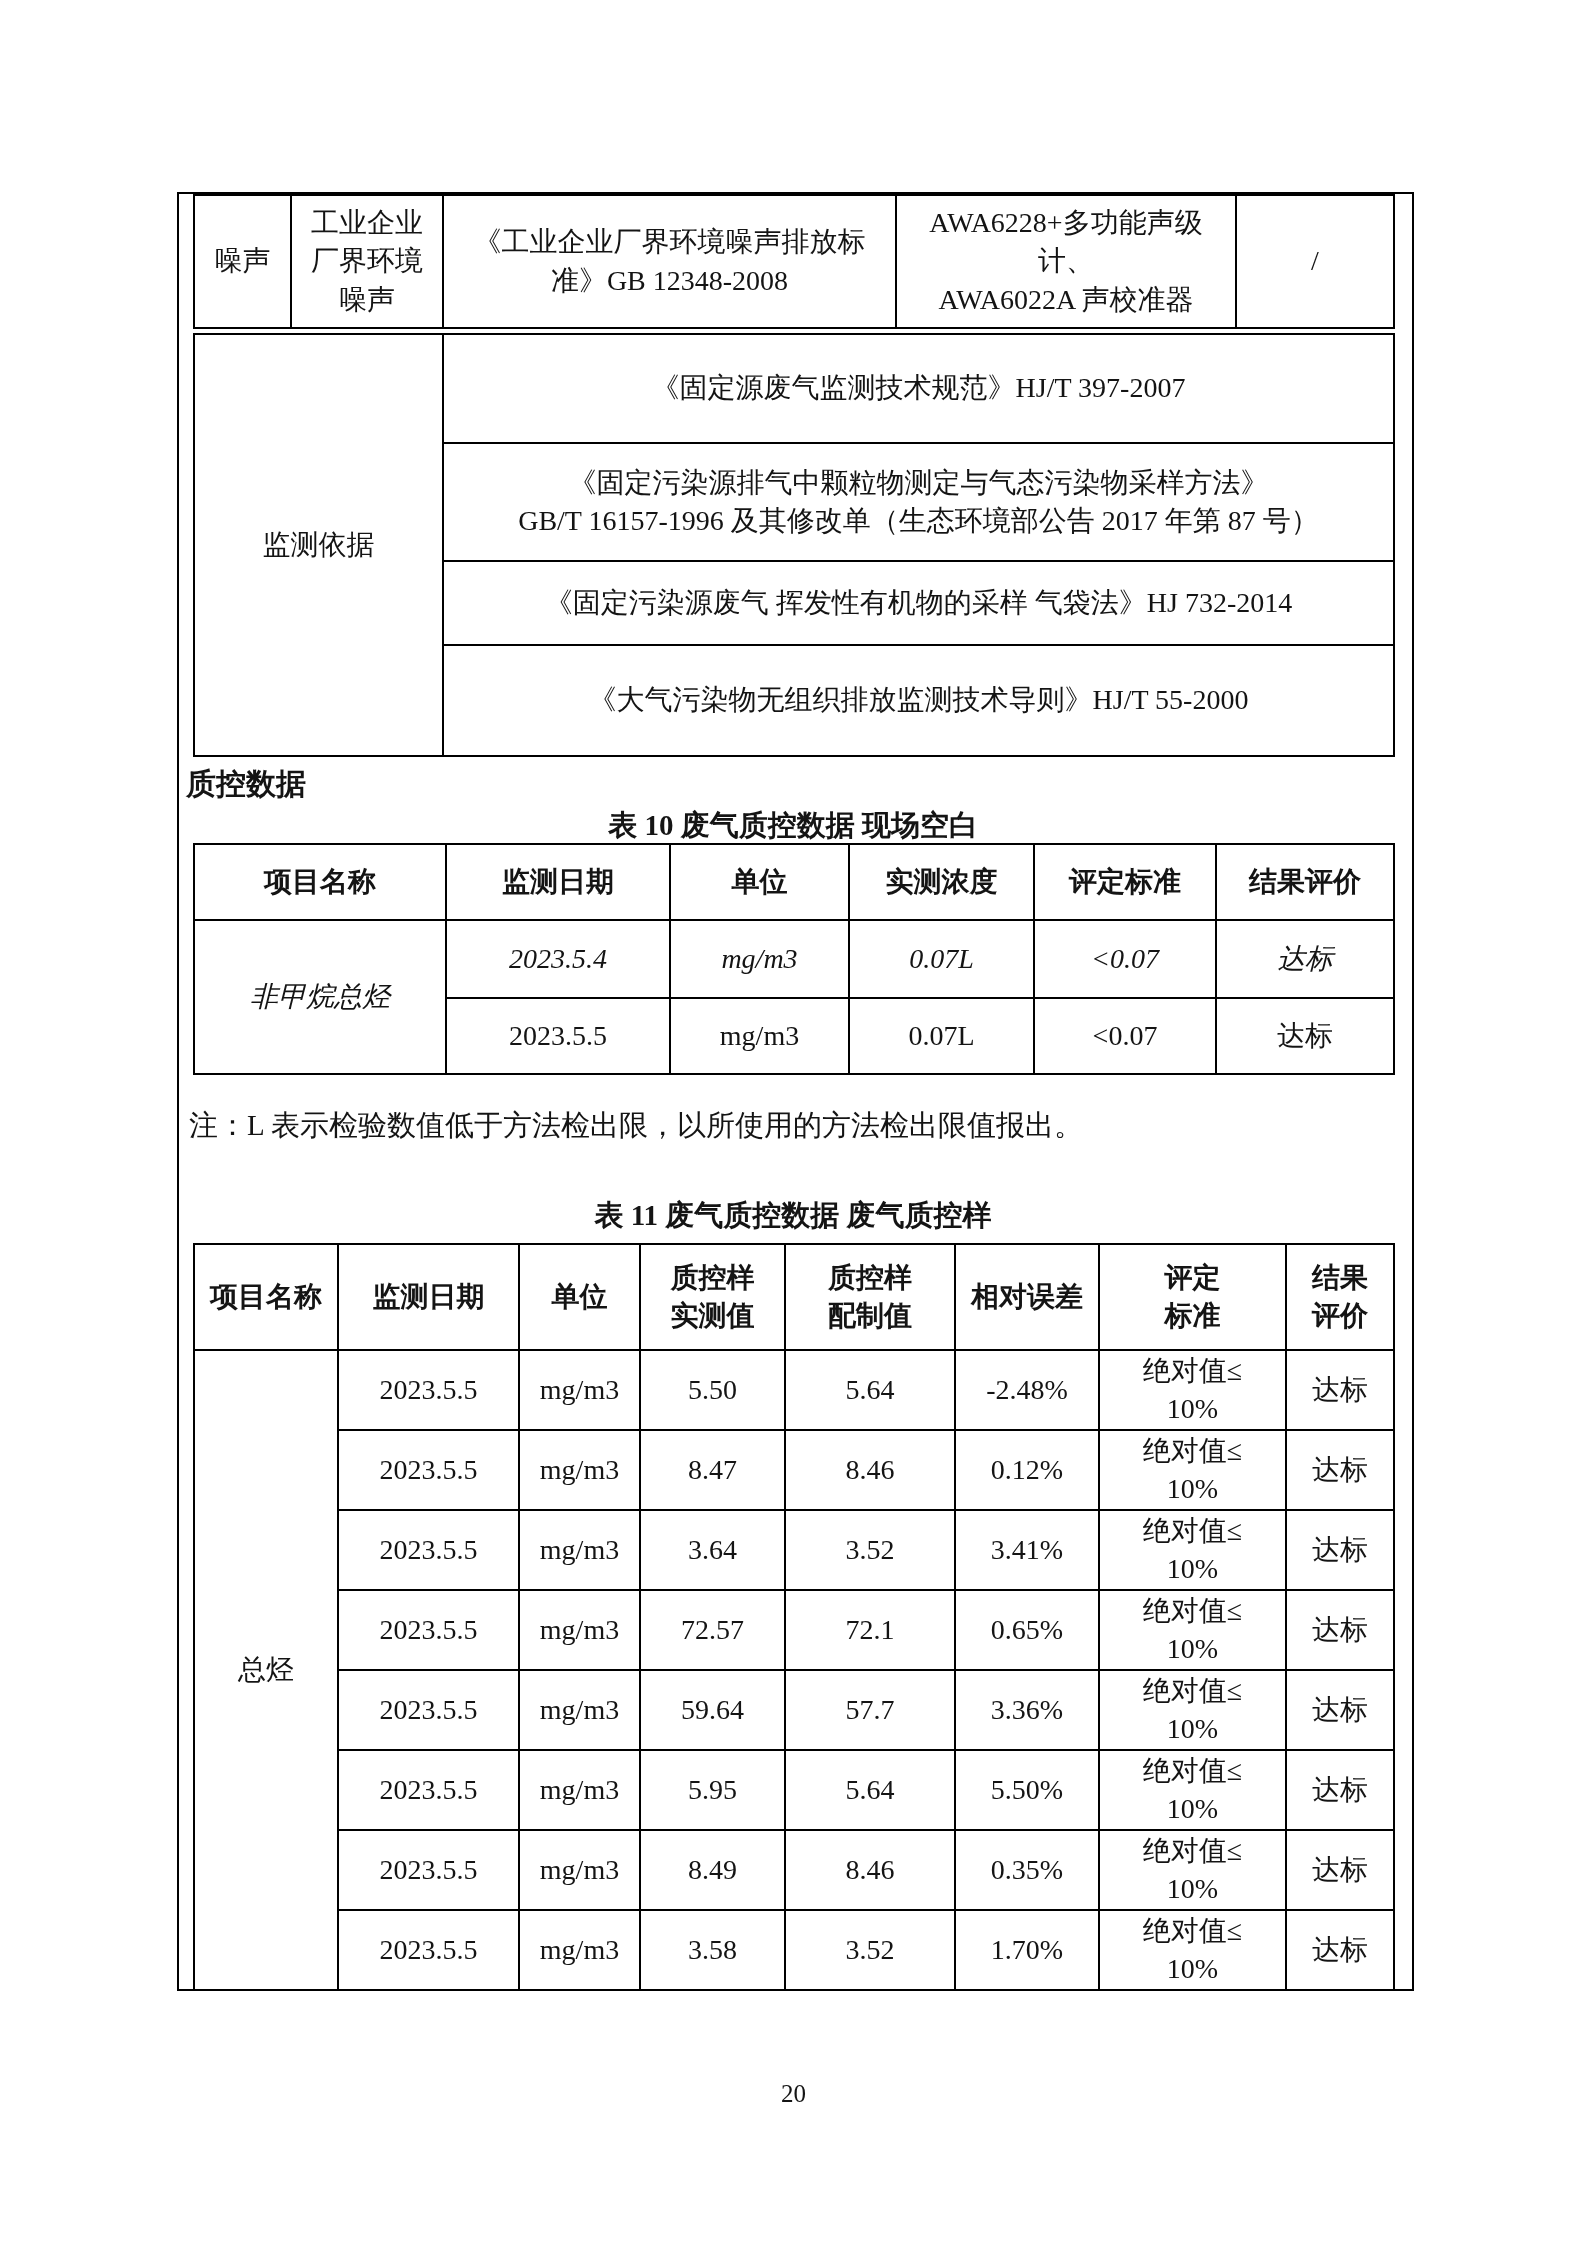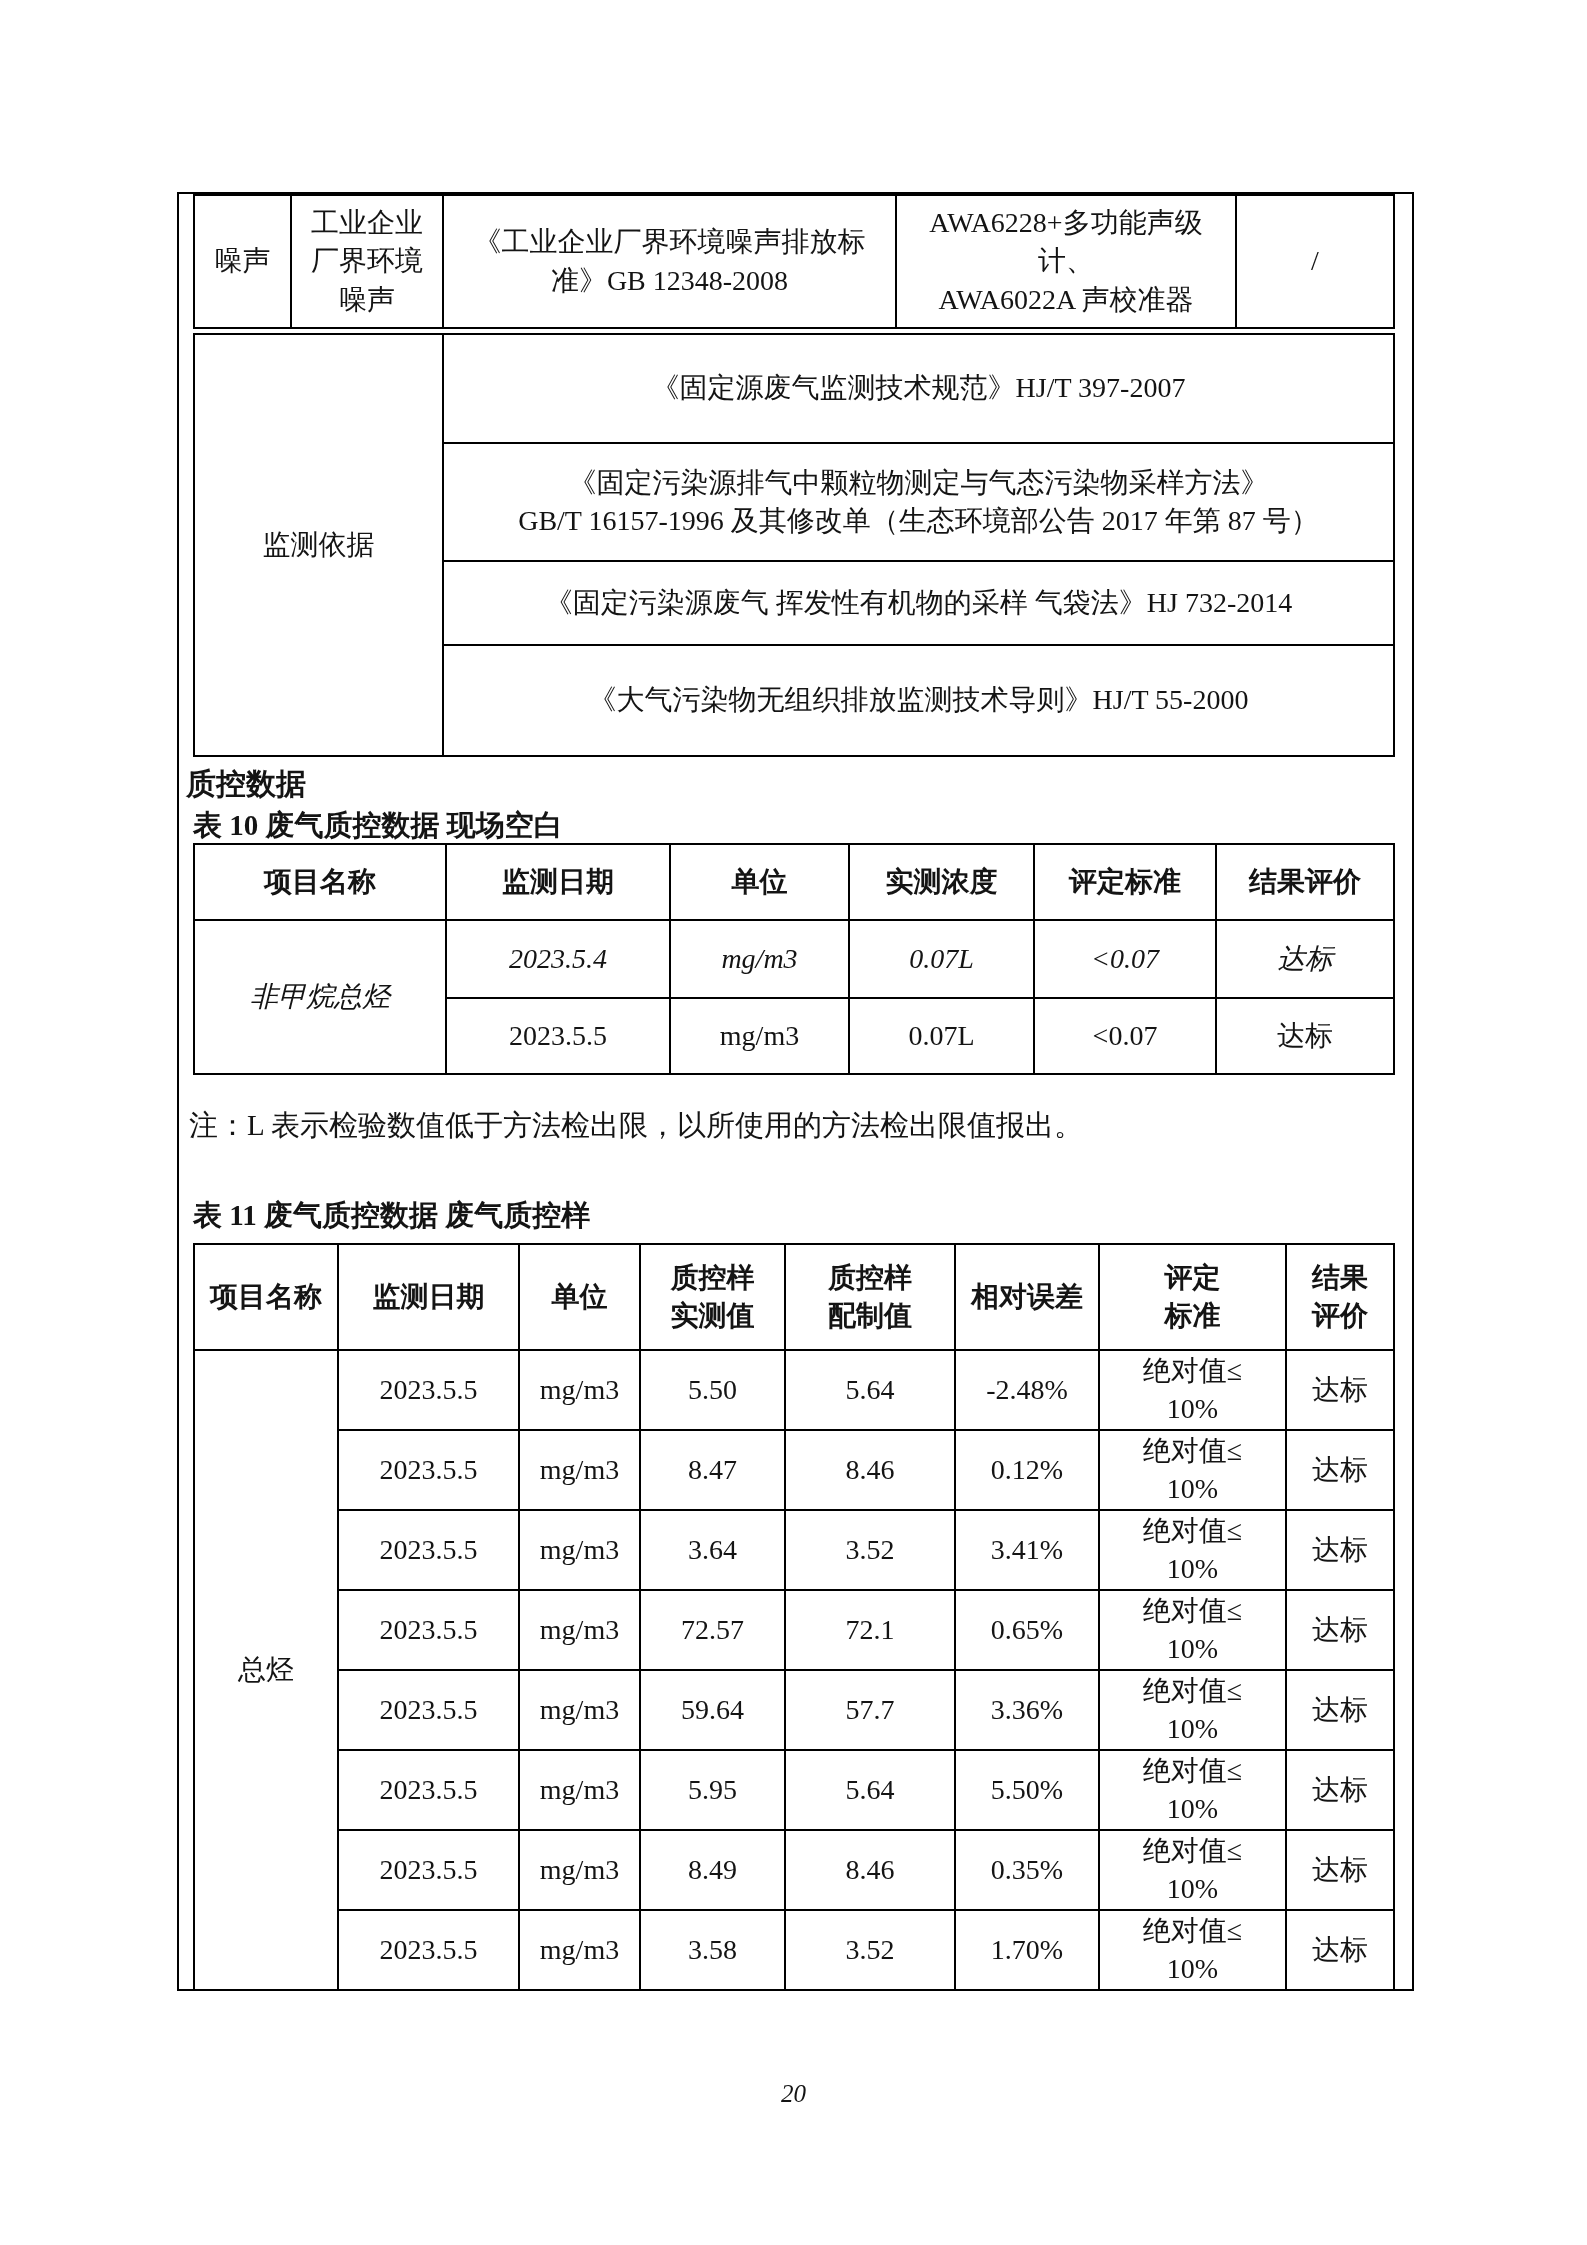--- a/index.html
+++ b/index.html
@@ -44,42 +44,42 @@
   .r-h118 td { height:118px;margin-top:20px; }
   .r-h100 td { height:84px; }
   .r-h101 td { height:111px; }
 
   .qc-heading {
     position:absolute; left:186px; top:764px;
     font-size:30px; font-weight:bold;
   }
   .tbl-title {
     position:absolute; left:193px; width:1200px;
-    text-align:left; font-size:29px; font-weight:bold;
+    text-align:center; font-size:29px; font-weight:bold;
   }
   .t10-title { top:806px; }
   .t11-title { top:1196px; }
 
   .t10 { left:193px; top:843px; width:1200px; }
   .t10 .hdr th { height:76px; }
   .t10 .r1 td { height:78px;font-style:italic; }
   .t10 .r2 td { height:76px; }
 
   .note-line {
     position:absolute; left:189px; top:1106px;
     font-size:29px;
   }
 
   .t11 { left:193px; top:1243px; width:1200px; }
   .t11 .hdr th { height:106px; }
   .t11 tr.dr td { height:80px; }
 
   .page-number {
     position:absolute; left:0; top:2080px; width:100%;
-    text-align:center; font-size:25px;font-style:italic;
+    text-align:center; font-size:25px;
   }
 </style>
 </head>
 <body>
 
 <div class="page">
 
   <div class="outer-frame"></div>
 
   <table class="tbl noise-tbl">

